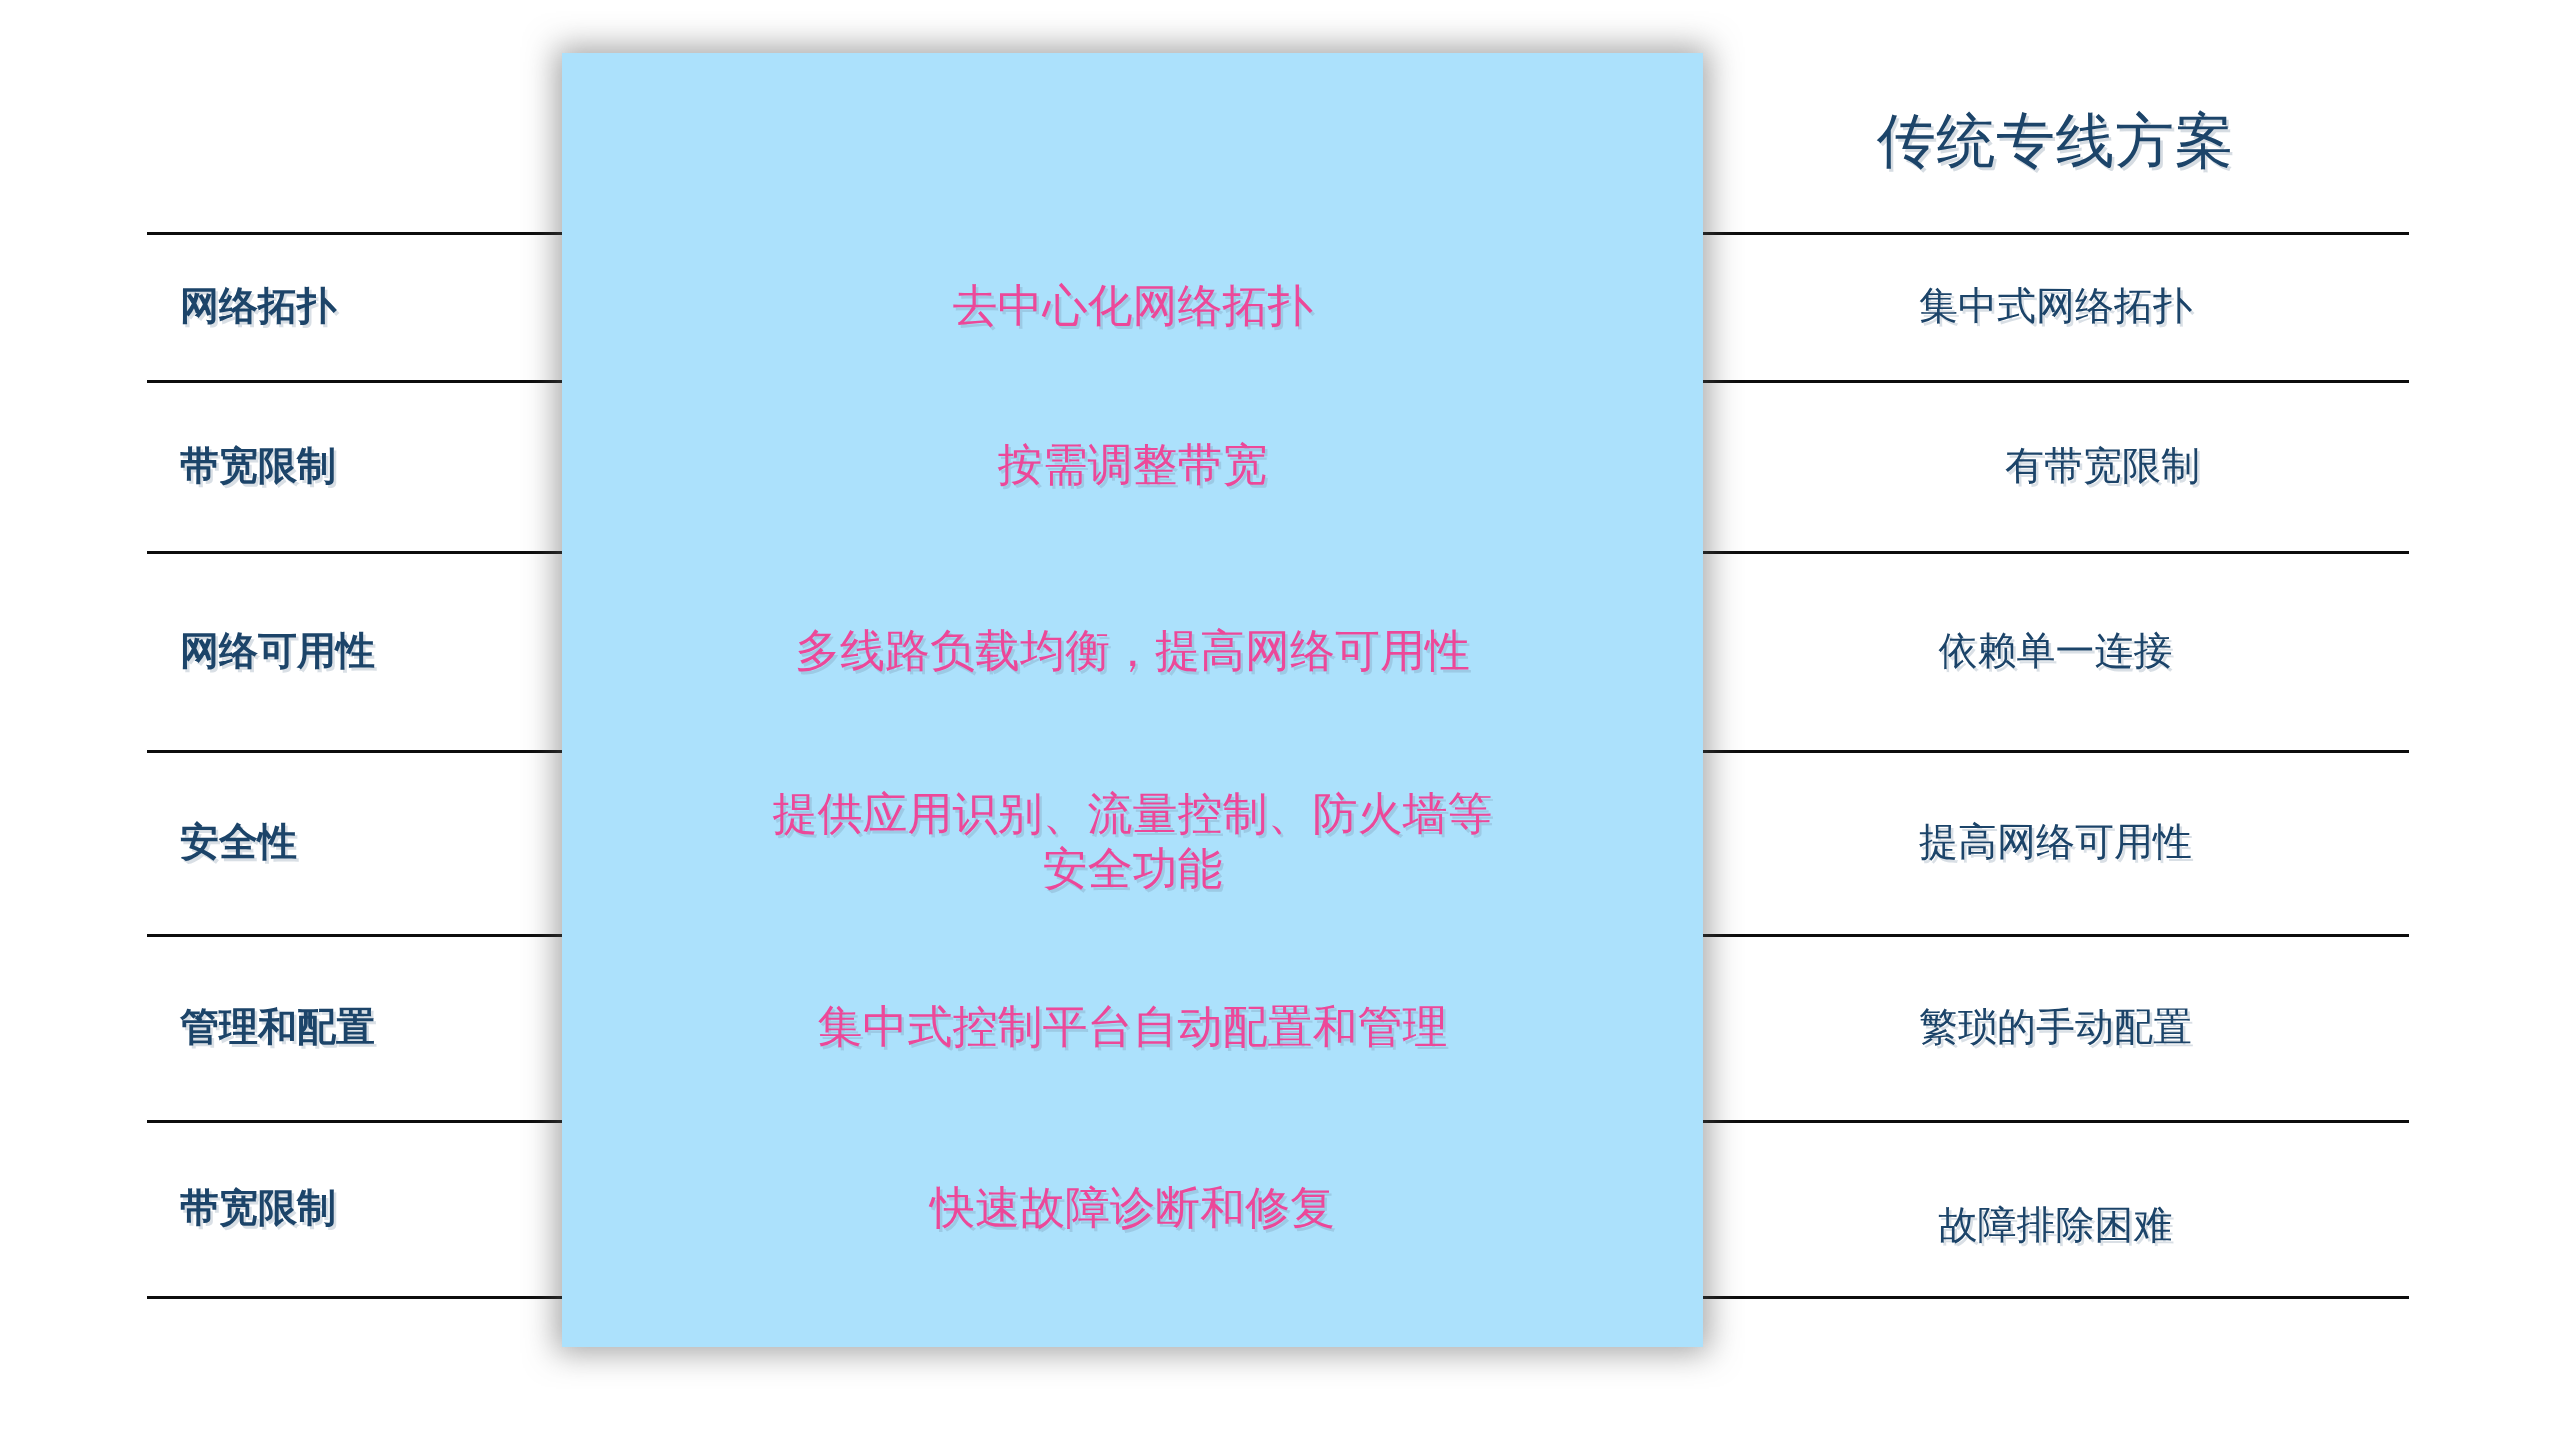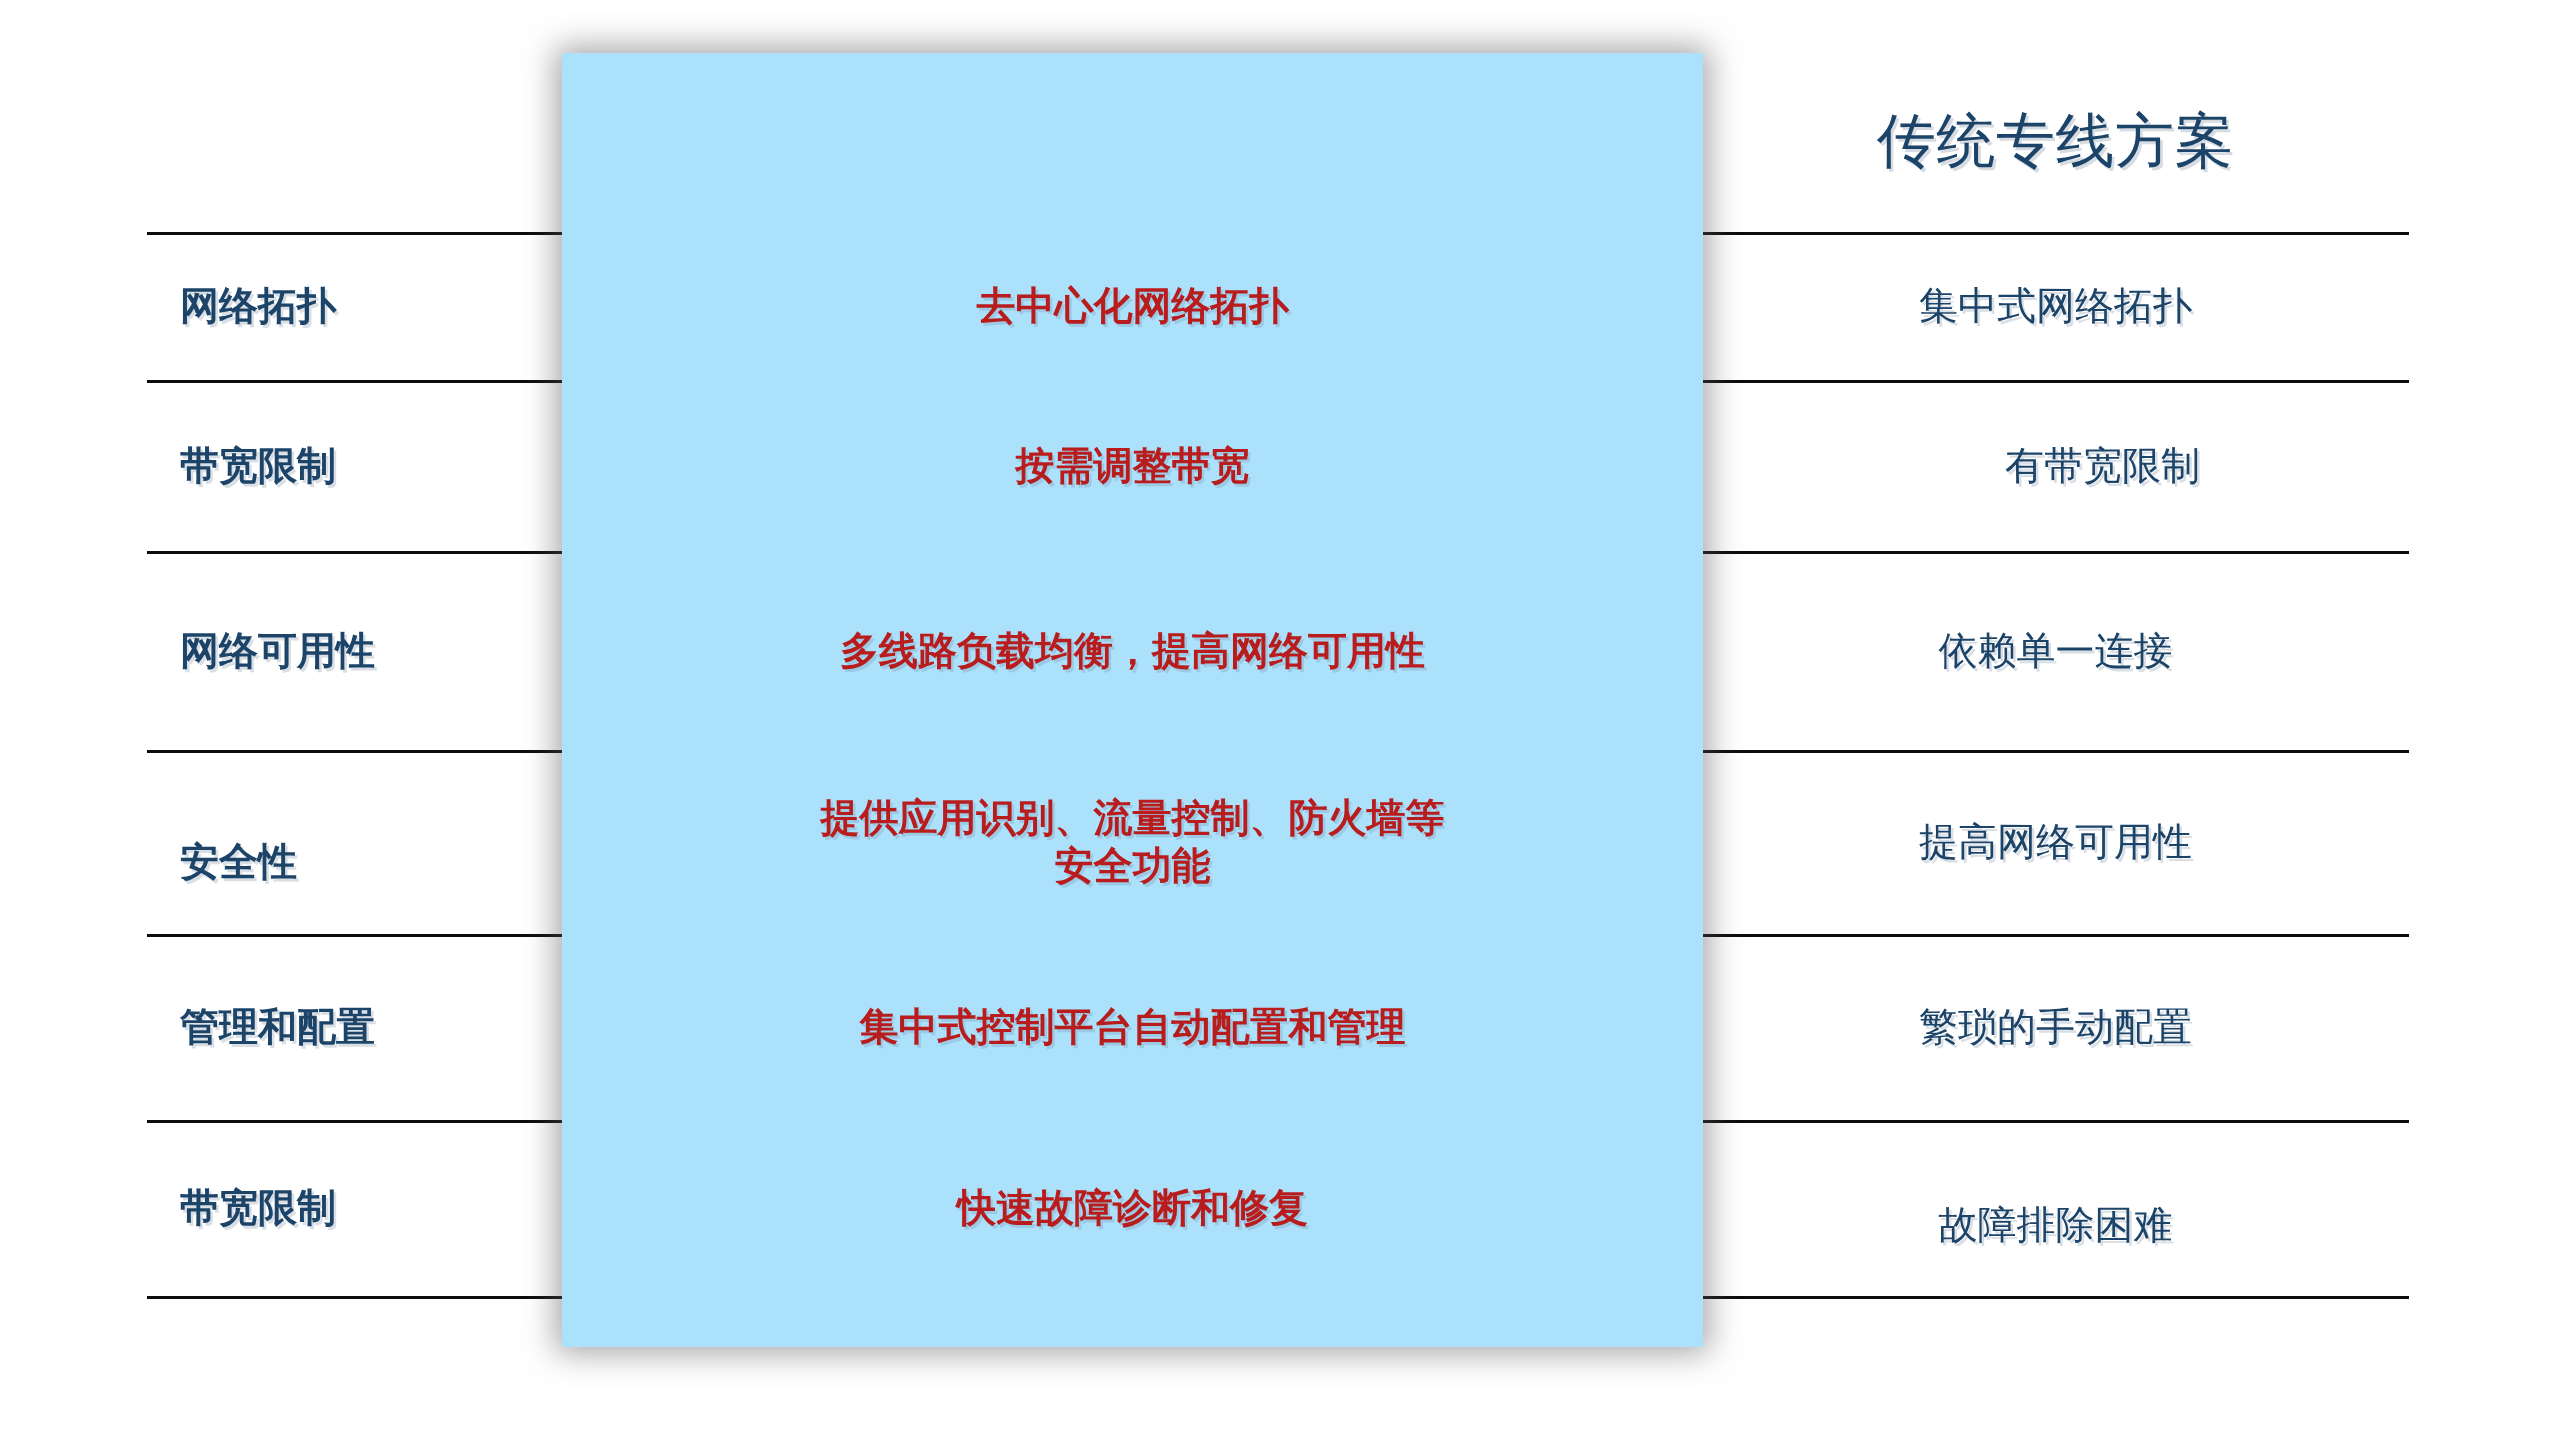--- a/index.html
+++ b/index.html
@@ -139,23 +139,23 @@
     width: 1141px;
     display: flex;
     align-items: center;
     justify-content: center;
     text-align: center;
     box-sizing: border-box;
     padding: 0 26px;
     z-index: 4;
   }
   .mid-cell .mtxt {
-    font-size: 39px;
-    font-weight: 700;
-    color: #b91c1c;
+    font-size: 45px;
+    font-weight: 400;
+    color: #ec4899;
     line-height: 1.22;
     text-shadow: 2.6px 2.6px 0 rgba(120,150,175,0.30);
   }
 </style>
 </head>
 <body>
 
 <div id="table-root">
 
   <div class="rule" style="top:232px;"></div>
@@ -200,21 +200,21 @@
   <div class="left-cell" style="top:551px;height:200px;">
     <span class="ltxt">网络可用性</span>
   </div>
   <div class="mid-cell" style="top:551px;height:200px;">
     <span class="mtxt">多线路负载均衡，提高网络可用性</span>
   </div>
   <div class="right-cell" style="top:551px;height:200px;">
     <span class="rtxt">依赖单一连接</span>
   </div>
 
-  <div class="left-cell" style="top:750px;height:184px;margin-top:20px;">
+  <div class="left-cell" style="top:750px;height:184px;">
     <span class="ltxt">安全性</span>
   </div>
   <div class="mid-cell" style="top:750px;height:184px;">
     <span class="mtxt">
       <span>提供应用识别、流量控制、防火墙等</span><br>
       <span>安全功能</span>
     </span>
   </div>
   <div class="right-cell" style="top:750px;height:184px;">
     <span class="rtxt">提高网络可用性</span>

